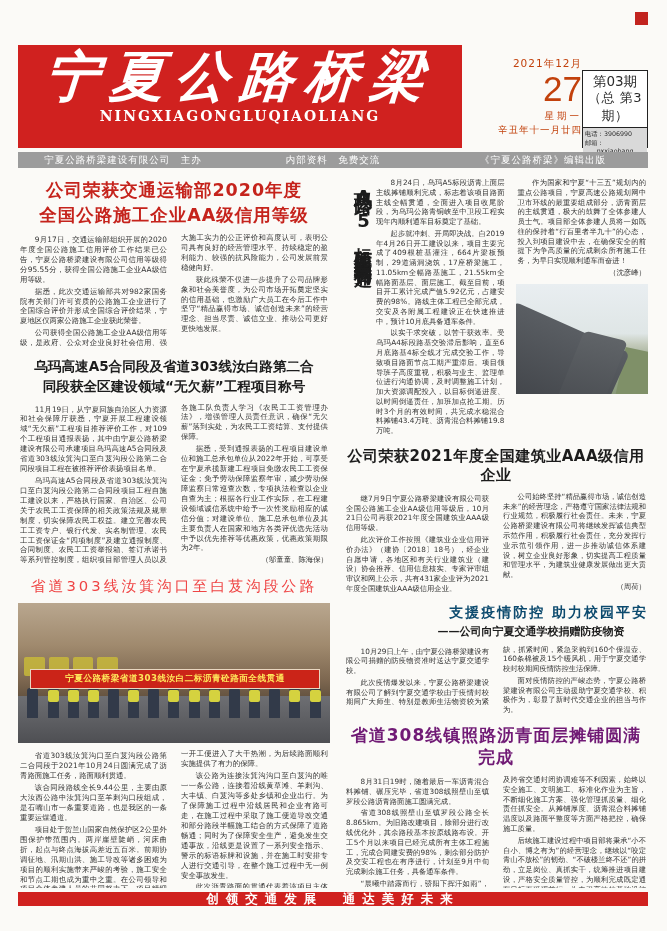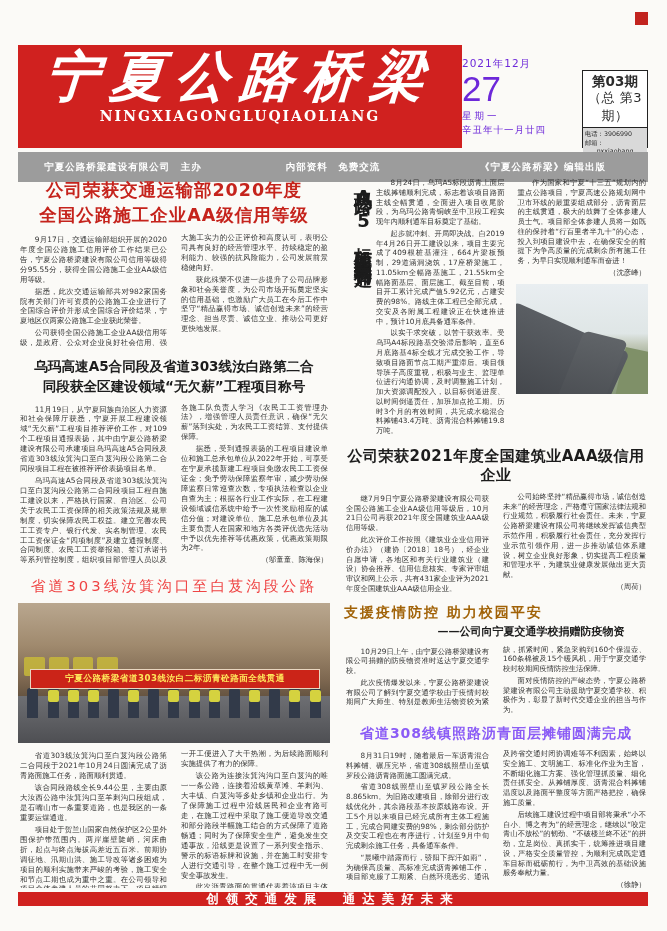--- a/index.html
+++ b/index.html
@@ -6,53 +6,53 @@
   .page{position:relative;width:667px;height:931px;background:#fbfaf7;overflow:hidden;
         font-family:"DejaVu Sans",sans-serif;color:#2b2b2b;}
   
   .masthead{position:absolute;top:45px;left:18px;width:630px;height:103px;display:flex;}
   .mast-red{width:444px;height:103px;background:#d0211f;color:#fff;overflow:hidden;}
   .mast-title{font-family:"DejaVu Serif",serif;font-style:italic;font-weight:bold;
               font-size:54px;line-height:1.1;letter-spacing:11px;text-align:center;margin-top:2px;
               transform:skewX(-4deg);}
   .mast-pinyin{display:flex;justify-content:center;padding:2px 16px 0 16px;
                font-family:"DejaVu Serif",serif;font-weight:bold;font-size:14px;letter-spacing:2px;}
-  .mast-date{width:120px;text-align:left;padding-top:12px;color:#6d28d9;}
+  .mast-date{width:120px;text-align:right;padding-top:12px;color:#c2410c;}
   .date-month{font-size:10.5px;letter-spacing:1px;}
   .date-day{font-family:Liberation Sans, sans-serif;font-size:35px;line-height:1.05;}
   .date-week{font-size:9.5px;letter-spacing:3px;margin-top:2px;}
   .date-lunar{font-size:9.5px;letter-spacing:1px;margin-top:1px;}
   .mast-issue{width:64px;height:76px;margin-top:25px;border:1.5px solid #222;background:#fff;
               display:flex;flex-direction:column;text-align:center;}
-  .issue-no{font-size:13.5px;font-weight:bold;line-height:1.2;margin-top:2px;}
+  .issue-no{font-size:13.5px;font-weight:normal;line-height:1.2;margin-top:2px;}
   .issue-total{font-size:13px;letter-spacing:0.5px;}
   .issue-contact{margin-top:2px;border-top:1px solid #222;background:#d9d9d9;flex:1;
                  font-size:6.3px;line-height:1.35;text-align:left;padding:2px 2px;}
   .issue-contact .ctr{text-align:center;}
   .corner-mark{position:absolute;left:635px;top:12px;width:13px;height:13px;background:#c2241f;}
   
-  .info-bar{position:absolute;top:152px;left:18px;width:630px;height:30px;background:#9c9c9c;
-            color:#fff;display:flex;align-items:center;font-size:9.5px;font-weight:bold;}
+  .info-bar{position:absolute;top:152px;left:18px;width:630px;height:16px;background:#9c9c9c;
+            color:#fff;display:flex;align-items:center;font-size:9.5px;font-weight:normal;}
   .info-bar span{flex:1;text-align:center;letter-spacing:1px;}
   
   .main{position:absolute;top:176px;left:18px;width:630px;height:712px;display:flex;gap:14px;overflow:hidden;}
   .col-left{width:312px;flex:none;}
   .col-right{flex:1;min-width:0;}
   .art{margin-bottom:9px;}
   .body2{column-count:2;column-gap:10px;font-size:7.4px;line-height:1.34;text-align:justify;color:#333;}
   .col-right .body2, .col-right .bodytxt{font-size:7.3px;}
   .body2 p,.bodytxt p{margin:2px;text-indent:2em;}
   .sig{text-align:right;margin-top:2px;font-size:7.4px;color:#333;text-indent:0 !important;}
   
   .t-red{color:#c5231c;font-weight:bold;font-size:17.5px;line-height:1.4;text-align:center;letter-spacing:1px;margin:2px 0 6px 0;}
   .t-blk-md{color:#1c1c1c;font-weight:bold;font-size:13.6px;line-height:1.45;text-align:center;margin:4px 0 6px 0;}
   .t-blk-sp{color:#ef4444;font-weight:normal;font-size:14.8px;line-height:1.5;text-align:center;letter-spacing:3px;margin:2px 0 6px 0;}
   .t-blk-r2{color:#1c1c1c;font-weight:bold;font-size:15px;line-height:1.3;text-align:center;letter-spacing:0.5px;margin:2px 0 6px 0;}
-  .t-blk-r4{color:#8b5cf6;font-weight:bold;font-size:14px;line-height:1.3;text-align:center;letter-spacing:1px;margin:6px 0 7px 0;}
-  .t-r3-main{color:#a16207;font-weight:bold;font-size:14px;letter-spacing:2px;text-align:left;margin-top:2px;}
+  .t-blk-r4{color:#701a75;font-weight:bold;font-size:17px;line-height:1.3;text-align:center;letter-spacing:1px;margin:6px 0 7px 0;}
+  .t-r3-main{color:#0c4a6e;font-weight:bold;font-size:14px;letter-spacing:2px;text-align:right;margin-top:2px;}
   .t-r3-sub{color:#1c1c1c;font-weight:bold;font-size:11px;text-align:center;padding-left:70px;margin:2px 0 6px 0;}
   
   .r1{display:flex;margin-bottom:9px;}
   .vert-title{writing-mode:vertical-rl;text-orientation:upright;font-weight:bold;font-size:18px;
               line-height:1.2;letter-spacing:2.5px;width:30px;color:#1c1c1c;flex:none;}
   .r1-content{flex:1;display:flex;gap:9px;min-width:0;}
   .r1-colA,.r1-colB{flex:1;min-width:0;}
   .bodytxt{font-size:7.3px;line-height:1.34;text-align:justify;color:#333;}
   
   .photo-group{position:relative;width:100%;height:140px;margin:2px 0 6px 0;overflow:hidden;

